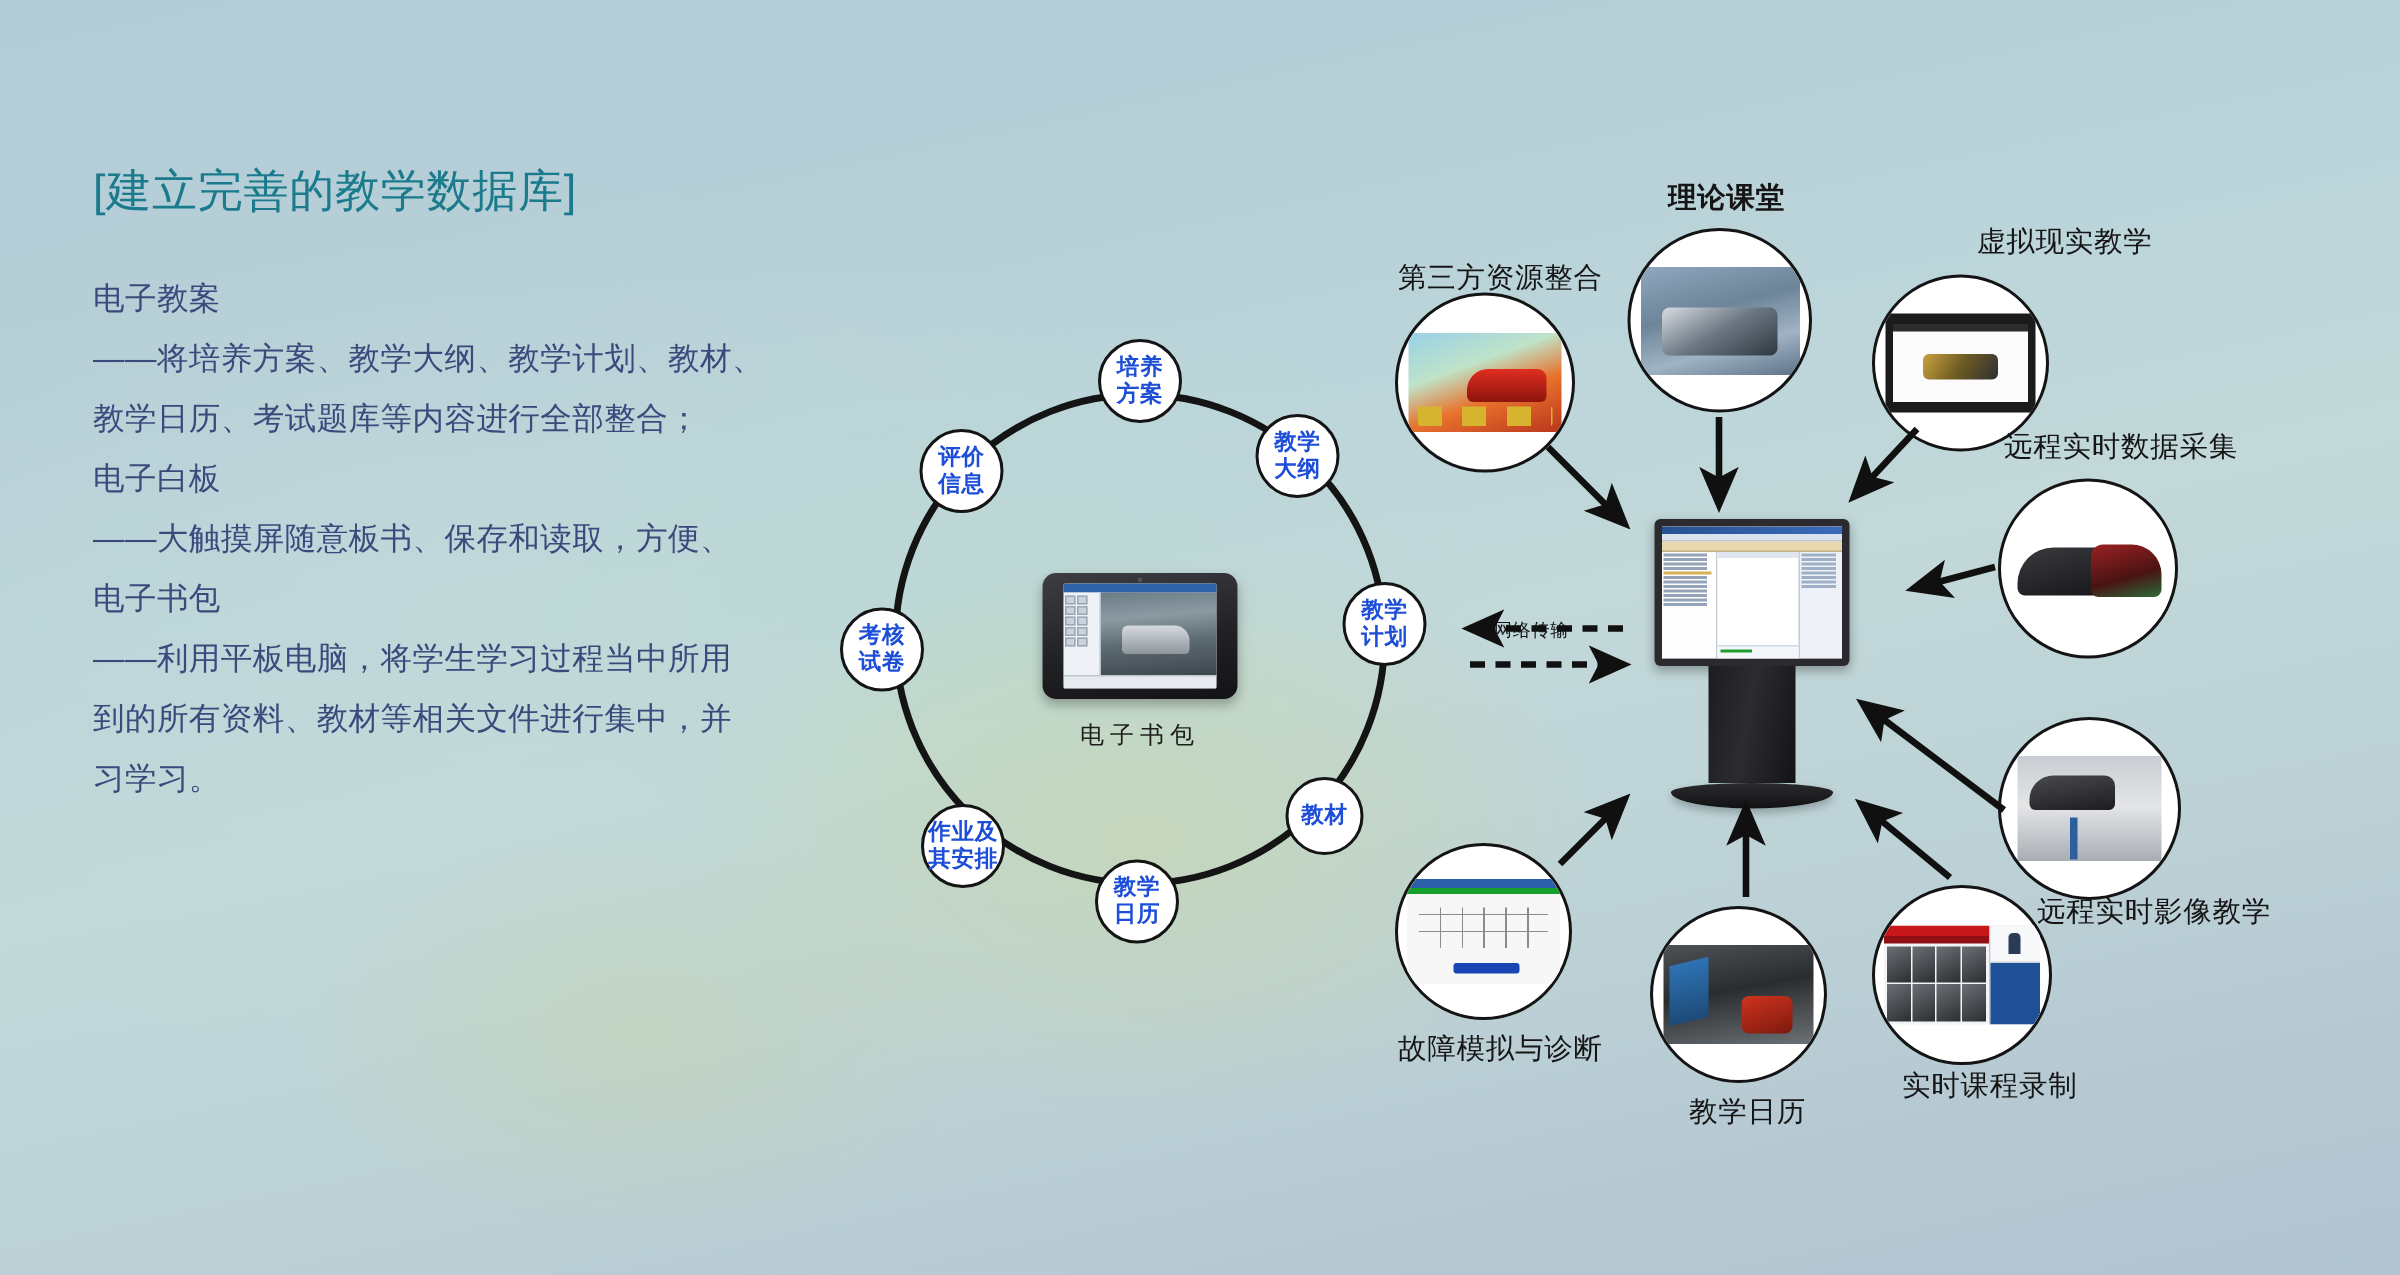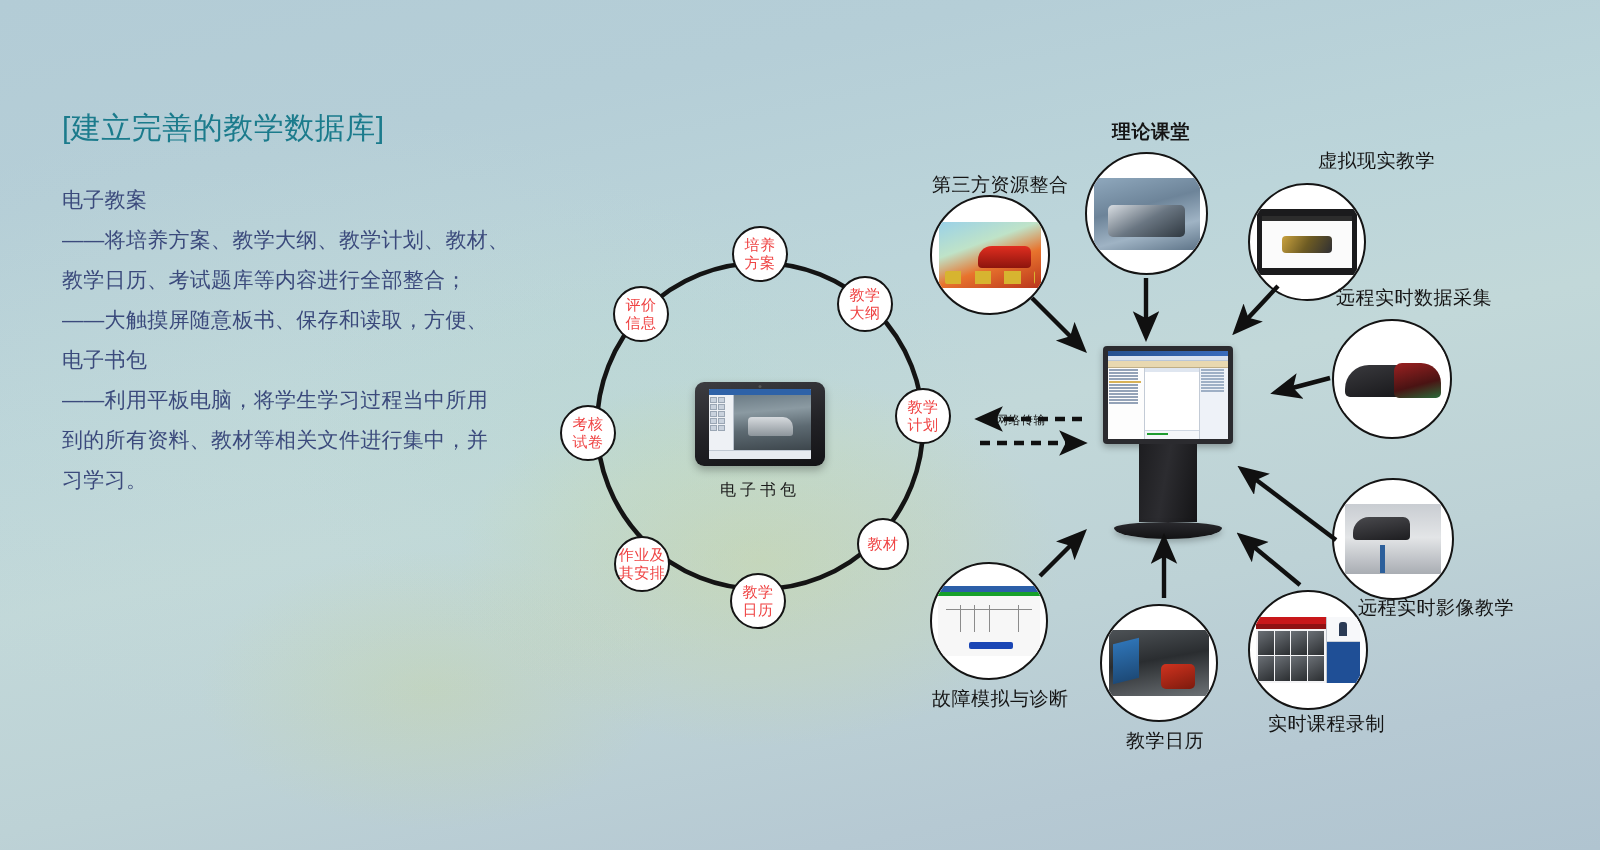--- a/index.html
+++ b/index.html
@@ -60,26 +60,27 @@
   }
   .node {
     position: absolute;
     background: #ffffff;
     border: 2.6px solid #141414;
     border-radius: 50%;
     display: flex;
     flex-direction: column;
     align-items: center;
     justify-content: center;
-    color: #ef4444;
+    color: #1d4ed8;
     font-size: 15px;
     line-height: 18px;
     text-align: center;
     letter-spacing: 0.5px;
     box-sizing: border-box;
+    font-weight: bold;
   }
   .node .ln { display: block; white-space: nowrap; }
   .node.w2 { width: 56px; height: 56px; }
   .node.w1 { width: 52px; height: 52px; text-align: right; }
 
   #tablet-wrap {
     position: absolute;
     left: 680px;
     top: 382px;
     width: 160px;
@@ -269,20 +270,21 @@
 <body>
 
 <div id="stage">
 
   <div id="left-panel">
     <div id="doc-title">[建立完善的教学数据库]</div>
     <div>
       <div class="para">电子教案</div>
       <div class="para">——将培养方案、教学大纲、教学计划、教材、</div>
       <div class="para">教学日历、考试题库等内容进行全部整合；</div>
+      <div class="para">电子白板</div>
       <div class="para">——大触摸屏随意板书、保存和读取，方便、</div>
       <div class="para">电子书包</div>
       <div class="para">——利用平板电脑，将学生学习过程当中所用</div>
       <div class="para">到的所有资料、教材等相关文件进行集中，并</div>
       <div class="para">习学习。</div>
     </div>
   </div>
 
   <div id="cycle">
     <svg id="cycle-ring" viewBox="0 0 356 356">

